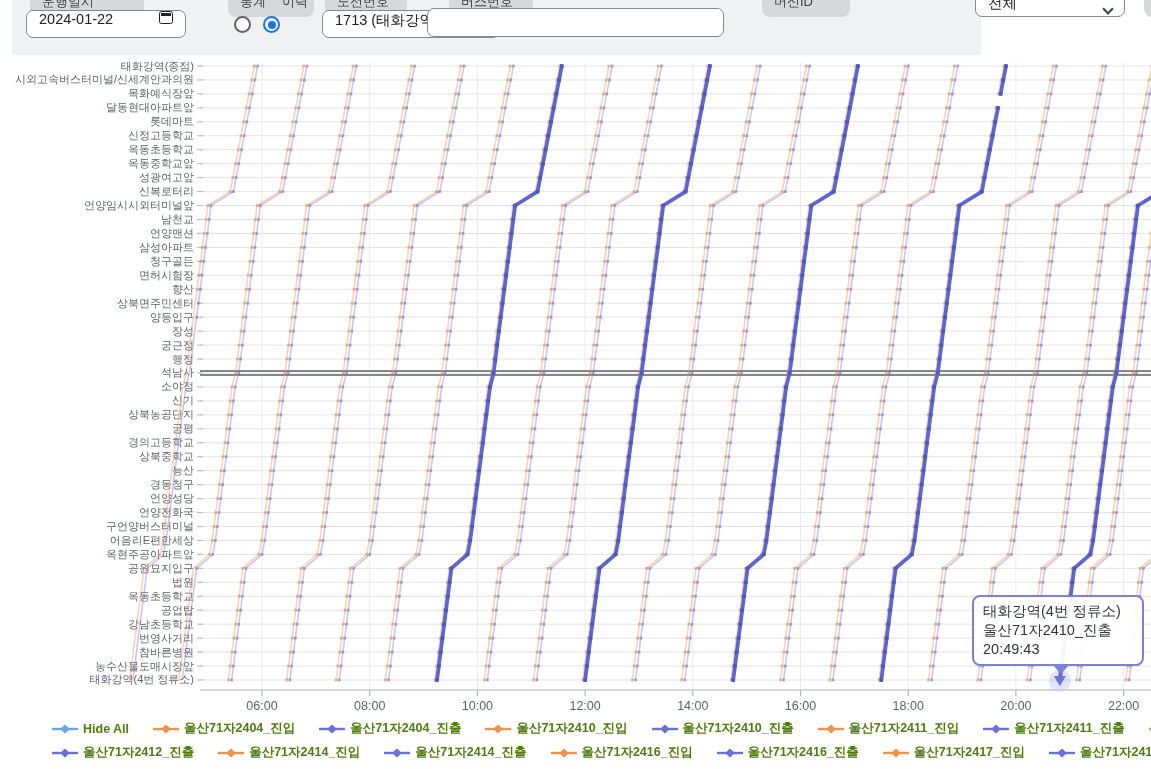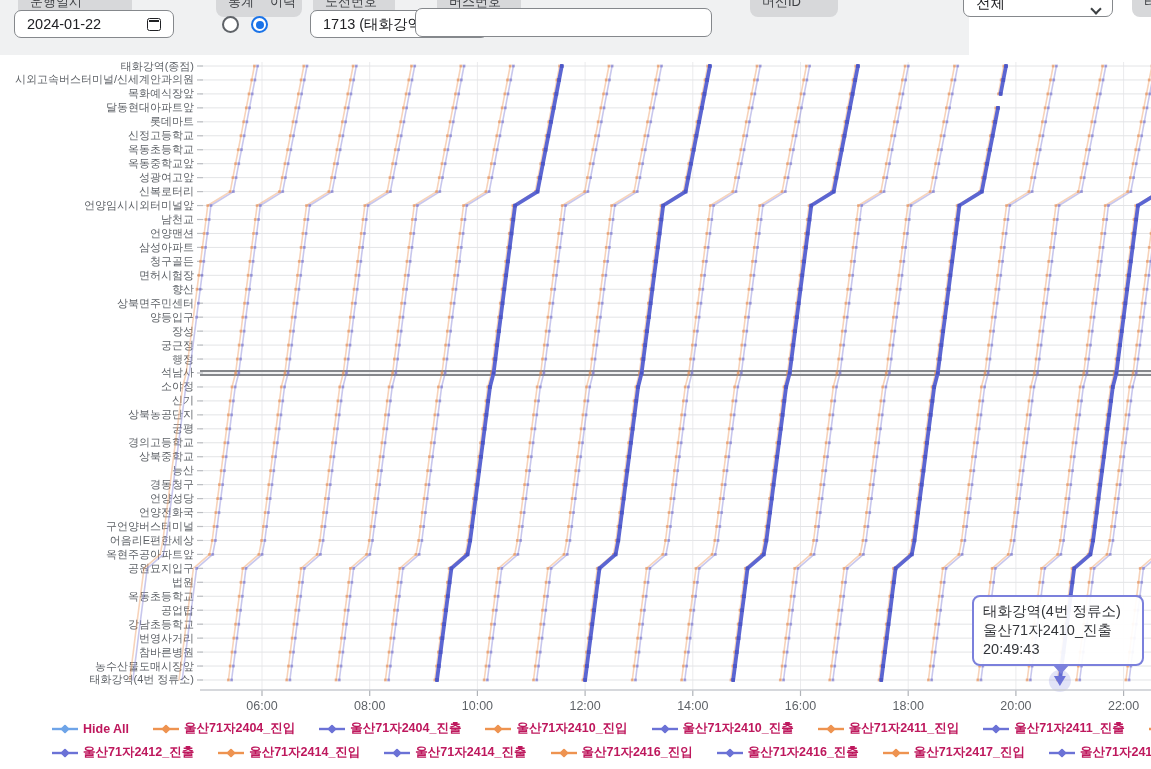--- a/index.html
+++ b/index.html
@@ -2,30 +2,30 @@
 <html><head>
 <meta charset="utf-8">
 <style>
   * { margin:0; padding:0; box-sizing:border-box; }
   html,body { background:#fff; }
   .app {
     position:relative; width:1151px; height:769px; overflow:hidden;
     font-family:"Liberation Sans", sans-serif; background:#fff;
   }
   
-  .topbar { position:absolute; left:0; top:0; width:969px; height:55px; background:#f0f1f2; }
+  .topbar { position:absolute; left:12px; top:0; width:969px; height:55px; background:#f0f1f2; }
   .chip {
     position:absolute; top:-14px; height:31px; background:#d7d8da; color:#3f4145;
     border-radius:8px; font-size:13px; display:flex; align-items:center; padding:0 12px;
     white-space:nowrap; z-index:1;
   }
   .chip.two { gap:16px; }
   .field {
     position:absolute; background:#fff; border:1px solid #85888c; border-radius:7px;
-    display:flex; align-items:center; font-size:14.5px; color:#202124; padding:0 12px; z-index:2;
+    display:flex; align-items:flex-start; font-size:14.5px; color:#202124; padding:0 12px; z-index:2;
   }
   .field .grow { flex:1; }
   .chev { width:8px; height:8px; border-right:2px solid #3c4043; border-bottom:2px solid #3c4043;
     transform:rotate(45deg); margin-top:-4px; flex:none; }
   .cal { width:14px; height:13px; border:1.7px solid #202124; border-radius:2.5px; position:relative; flex:none; }
   .cal::before { content:""; position:absolute; left:1px; right:1px; top:1px; height:2.5px; background:#202124; }
   .radio { position:absolute; width:17px; height:17px; border-radius:50%; background:#fff; z-index:2; }
   .radio.off { border:2px solid #5f6368; }
   .radio.on  { border:2px solid #1a73e8; }
   .radio.on::after { content:""; position:absolute; left:2.5px; top:2.5px; width:8px; height:8px;
@@ -37,21 +37,21 @@
     position:absolute; left:972px; top:595px; width:172px; background:rgba(255,255,255,0.93);
     border:2px solid #7b80dc; border-radius:8px; padding:5px 9px; z-index:5;
     font-size:14.5px; line-height:1.32; color:#333539;
   }
   .tooltip::after { content:""; position:absolute; left:78px; bottom:-10px;
     border-left:9px solid transparent; border-right:9px solid transparent; border-top:10px solid #7b80dc; }
   
   .legend { position:absolute; left:0; top:720px; width:1300px; z-index:3; }
   .legend-row { display:flex; align-items:center; margin:0 0 7px 52px; white-space:nowrap; }
   .legend-item { display:flex; align-items:center; gap:5px; margin-right:24px;
-    font-size:12.5px; font-weight:bold; color:#be185d; cursor:pointer; flex:none; }
+    font-size:12.5px; font-weight:bold; color:#4d7c0f; cursor:pointer; flex:none; }
 </style>
 </head>
 <body>
 
 <div class="app">
 
   <div class="topbar">
     <div class="chip" style="left:18px; width:114px;">
       <span>운행일시</span>
     </div>

